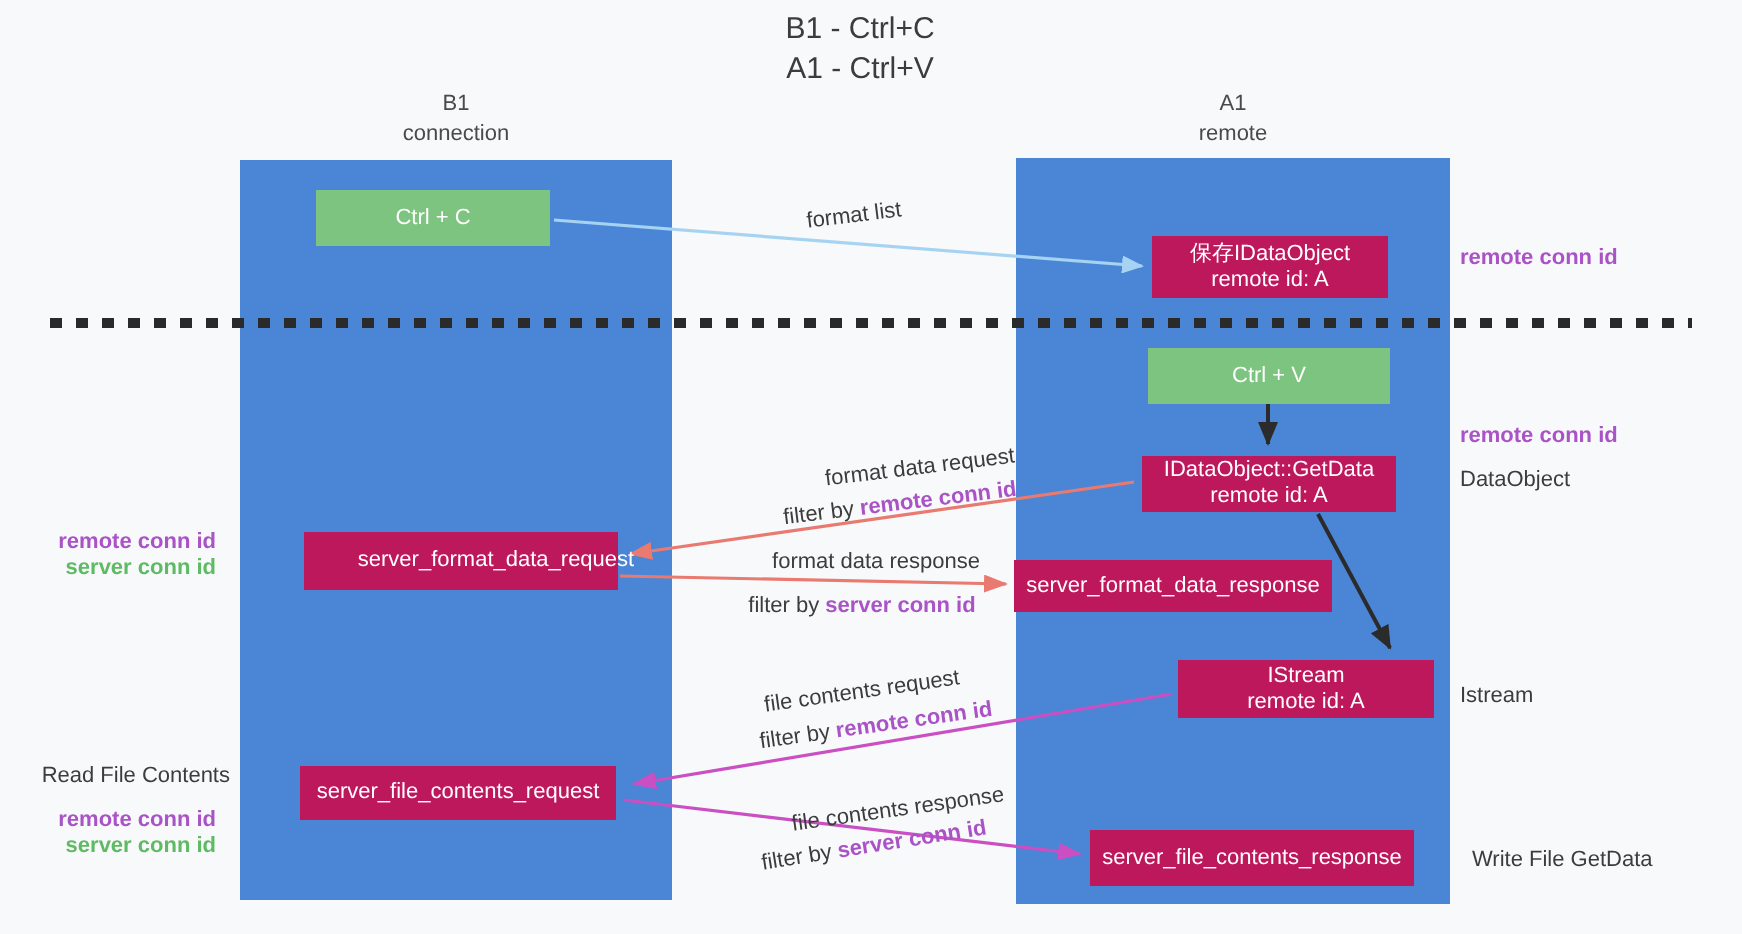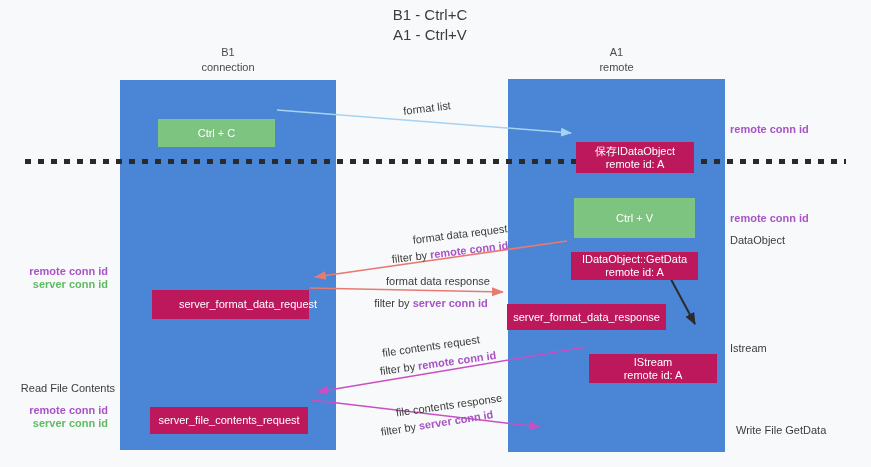--- a/index.html
+++ b/index.html
@@ -29,26 +29,26 @@
   
   #divider { left:25px; top:159px; width:821px; height:5px; z-index:3;
     background:repeating-linear-gradient(to right, #2a2a2a 0 6px, transparent 6px 13px); }
 
   
   #arrows { left:0; top:0; z-index:4; }
 
   
   .node { z-index:5; display:flex; flex-direction:column; align-items:center;
           justify-content:center; color:#fff; font-size:11px; line-height:13px;
-          text-align:center;margin-top:24px; }
+          text-align:center; }
   .node.green  { background:#7cc47f; }
   .node.orange { background:#be185d; }
   #node-ctrl-c   { left:158px; top:95px;  width:117px; height:28px; }
   #node-save-obj { left:576px; top:118px; width:118px; height:31px; }
-  #node-ctrl-v   { left:574px; top:174px; width:121px; height:40px; }
+  #node-ctrl-v   { left:574px; top:174px; width:121px; height:28px; }
   #node-getdata  { left:571px; top:228px; width:127px; height:28px; }
   #node-fmt-req  { left:152px; top:266px; width:157px; height:29px;padding-left:35px; }
   #node-fmt-resp { left:507px; top:280px; width:159px; height:26px; }
   #node-istream  { left:589px; top:330px; width:128px; height:29px; }
   #node-file-req { left:150px; top:383px; width:158px; height:27px;text-align:center; }
   #node-file-resp{ left:545px; top:415px; width:162px; height:28px; }
 
   
   .flow-label { z-index:6; white-space:nowrap; font-size:11px; color:#3c3c3c;
                 transform-origin:center; }
@@ -150,20 +150,23 @@
   <div class="abs node orange" id="node-fmt-resp">
     <span>server_format_data_response</span>
   </div>
   <div class="abs node orange" id="node-istream">
     <span>IStream</span>
     <span>remote id: A</span>
   </div>
   <div class="abs node orange" id="node-file-req">
     <span>server_file_contents_request</span>
   </div>
+  <div class="abs node orange" id="node-file-resp">
+    <span>server_file_contents_response</span>
+  </div>
 
   <div class="abs flow-label c r7" id="fl-format-list">
     <span>format list</span>
   </div>
   <div class="abs flow-label c r7" id="fl-fmt-req">
     <span>format data request</span>
   </div>
   <div class="abs flow-label c r7" id="fl-filter-remote-1">
     <span>filter by</span><span class="id-purple">remote conn id</span>
   </div>

